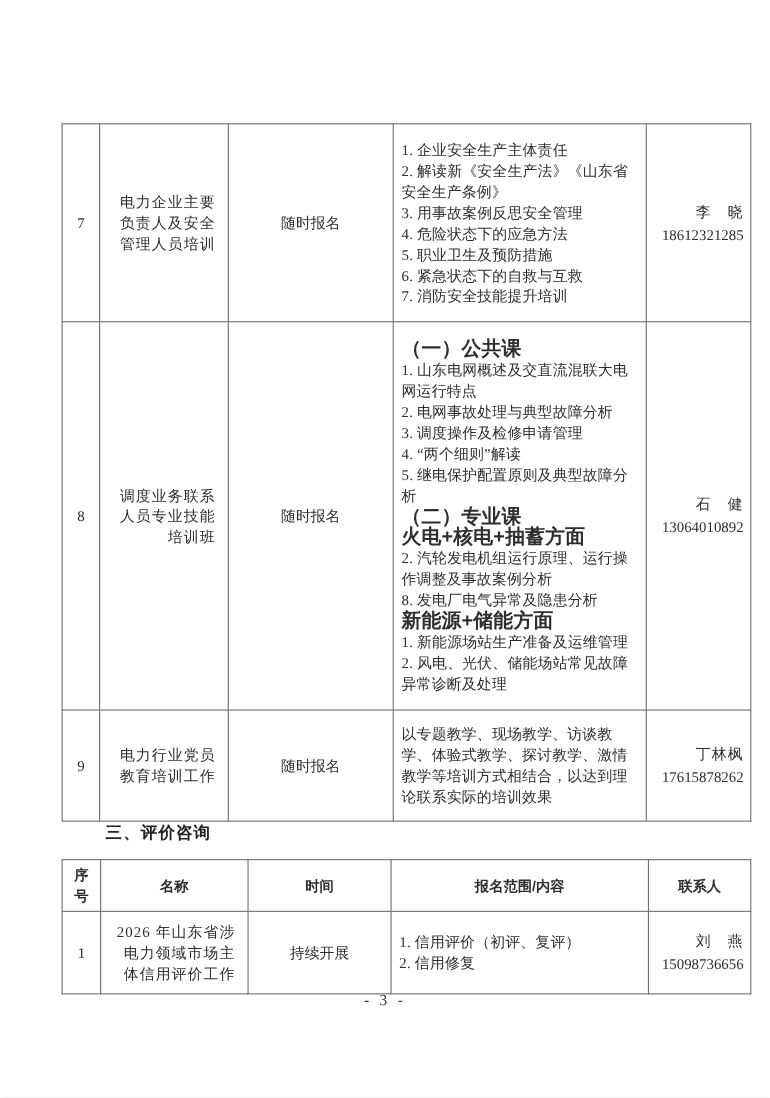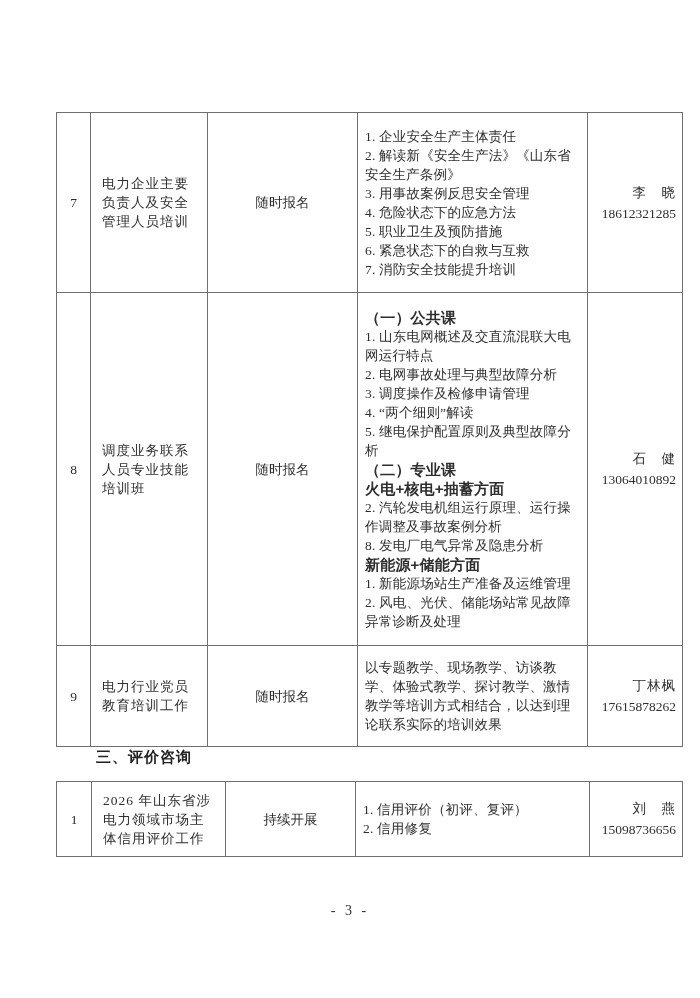--- a/index.html
+++ b/index.html
@@ -16,24 +16,24 @@
   table{border-collapse:collapse;table-layout:fixed;position:absolute;}
   td,th{
     border:1px solid #6f6f6f;
     font-size:13.5px;
     line-height:19px;
     vertical-align:middle;
     padding:4px 6px;
     overflow:hidden;
   }
   .c{text-align:center;}
-  .name-cell{text-align:left;padding:4px 11px;letter-spacing:1px;}
+  .name-cell{text-align:right;padding:4px 11px;letter-spacing:1px;}
   .content-cell{text-align:left;padding:5px 7px;vertical-align:middle;}
   .content-cell .line{letter-spacing:0.2px;}
-  .bold-line{font-weight:bold;font-family:"Liberation Sans","DejaVu Sans",sans-serif;font-size:15px;}
+  .bold-line{font-weight:bold;font-family:"Liberation Sans","DejaVu Sans",sans-serif;font-size:18px;}
   .contact-cell{text-align:right;line-height:21px;}
   .contact-name{letter-spacing:1px;}
   .hdr{
     font-weight:bold;
     font-family:"Liberation Sans","DejaVu Sans",sans-serif;
     font-size:13px;
     text-align:center;
   }
   #training-table{left:56px;top:112px;width:626px;}
   #eval-table{left:56px;top:781px;width:626px;}
@@ -123,20 +123,27 @@
 
   <table id="eval-table">
     <colgroup>
       <col style="width:35px">
         <col style="width:134px">
         <col style="width:130px">
         <col style="width:234px">
         <col style="width:93px">
     </colgroup>
     <tbody>
+        <tr style="height:23px;">
+      <td class="hdr">序号</td>
+      <td class="hdr">名称</td>
+      <td class="hdr">时间</td>
+      <td class="hdr">报名范围/内容</td>
+      <td class="hdr">联系人</td>
+    </tr>
     <tr style="height:75px;">
       <td class="c">1</td>
       <td class="name-cell">2026 年山东省涉电力领域市场主体信用评价工作</td>
       <td class="c">持续开展</td>
       <td class="content-cell">
         <div class="line">1. 信用评价（初评、复评）</div>
         <div class="line">2. 信用修复</div>
       </td>
       <td class="contact-cell">
         <div class="contact-name">刘　燕</div>

